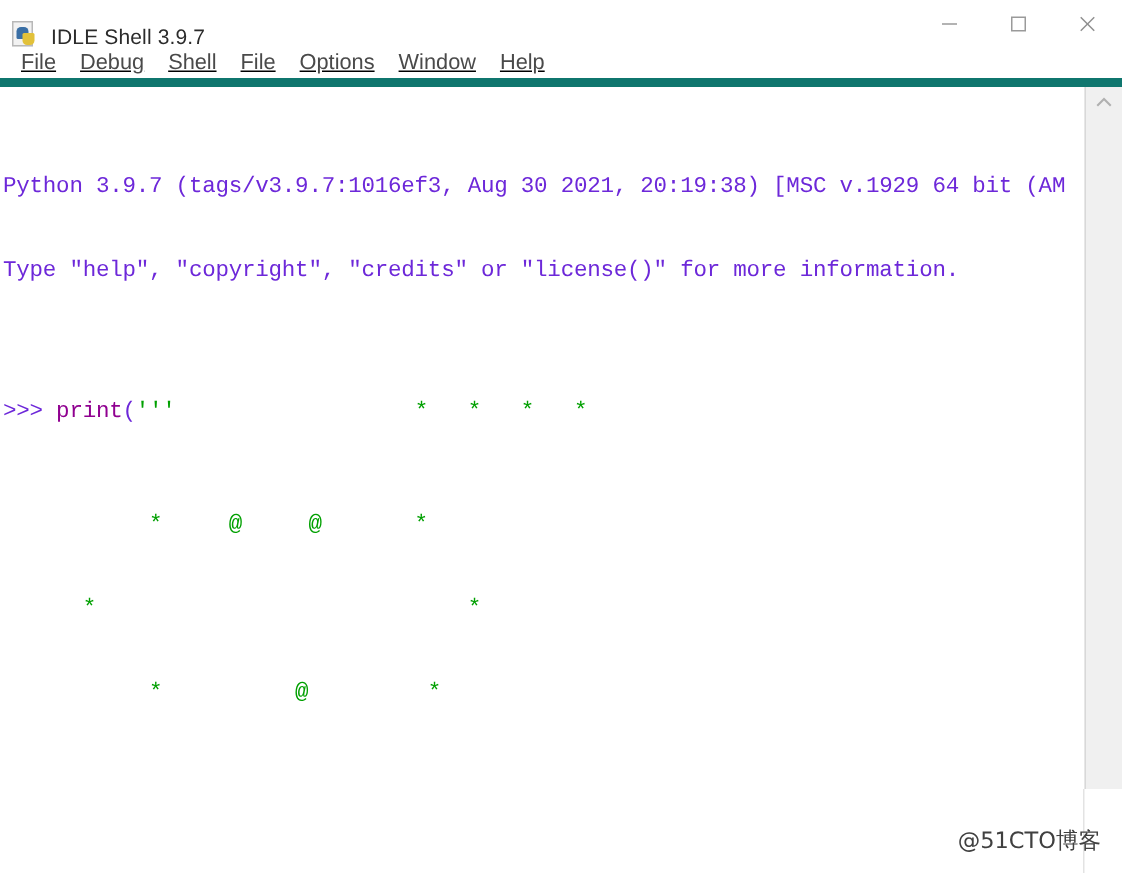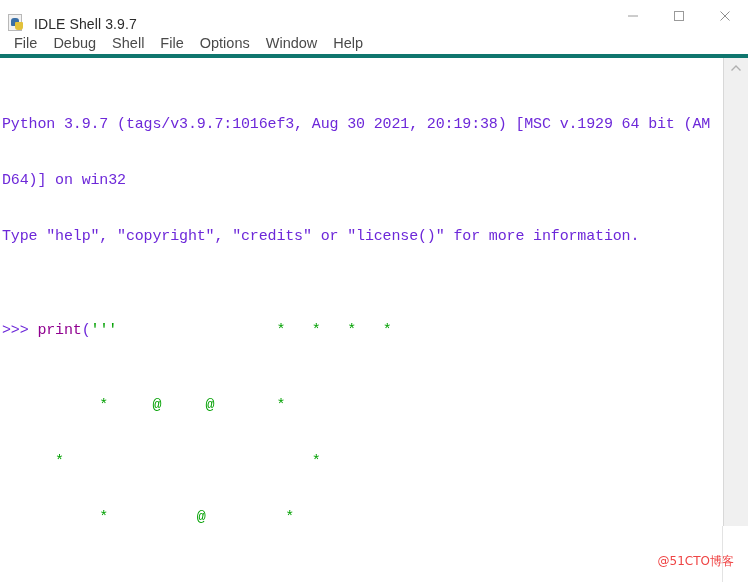--- a/index.html
+++ b/index.html
@@ -87,22 +87,23 @@
   .win-btn svg { display: block; }
 
   
   .menubar {
     height: 26px;
     min-height: 26px;
     background: #ffffff;
     display: flex;
     align-items: center;
     padding-left: 6px;
-    border-bottom: 4px solid #0f766e;
-    box-sizing: border-box;
+    border-bottom: 6px solid #0f766e;
+    box-sizing: border-box;
+    text-decoration: underline;
   }
   .menu-item {
     font-size: 14.5px;
     color: #4a4a4a;
     padding: 0 8px;
     white-space: nowrap;
     cursor: default;
   }
 
   
@@ -170,22 +171,22 @@
   .bottom-strip {
     height: 56px;
     min-height: 56px;
     background: #ffffff;
     position: relative;
   }
   .watermark {
     position: absolute;
     right: 14px;
     bottom: 12px;
-    font-size: 12px;
-    color: #ef4444;
+    font-size: 15px;
+    color: #404040;
     white-space: nowrap;
     font-family: "DejaVu Sans", sans-serif;
   }
   .vline {
     position: absolute;
     right: 25px;
     top: 0;
     bottom: 0;
     width: 1px;
     background: #e3e3e3;
@@ -233,21 +234,20 @@
     <div class="menu-item">Window</div>
     <div class="menu-item">Help</div>
   </div>
 
   <div class="body-area">
 
     <div class="text-area">
       <div class="console">
 
         <span class="ln c-black">Python 3.9.7 (tags/v3.9.7:1016ef3, Aug 30 2021, 20:19:38) [MSC v.1929 64 bit (AM</span>
-        <span class="ln c-black">D64)] on win32</span>
         <span class="ln c-black">Type "help", "copyright", "credits" or "license()" for more information.</span>
 
         
         <span class="ln"><span class="c-black">&gt;&gt;&gt; </span><span class="c-purple">print</span><span class="c-black">(</span><span class="c-green">'''</span><span class="c-green">                  *   *   *   *</span></span>
 
         <span class="ln c-green">           *     @     @       *</span>
         <span class="ln c-green">      *                            *</span>
         <span class="ln c-green">           *          @         *</span>
         
 

